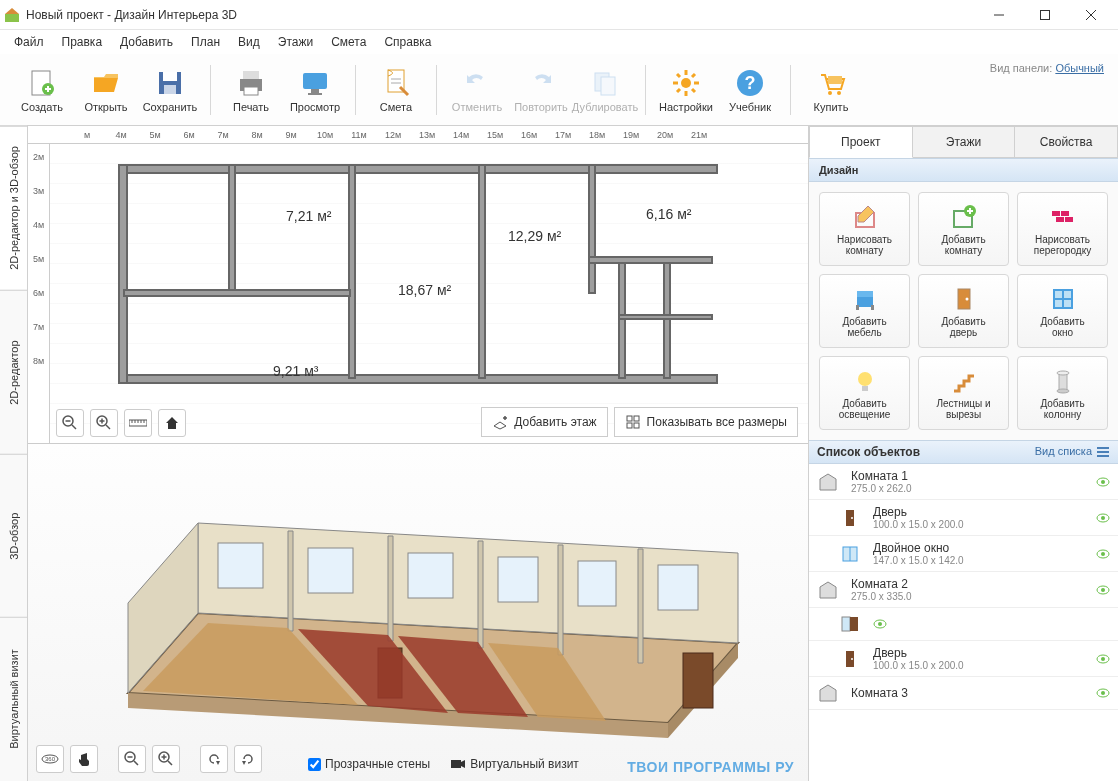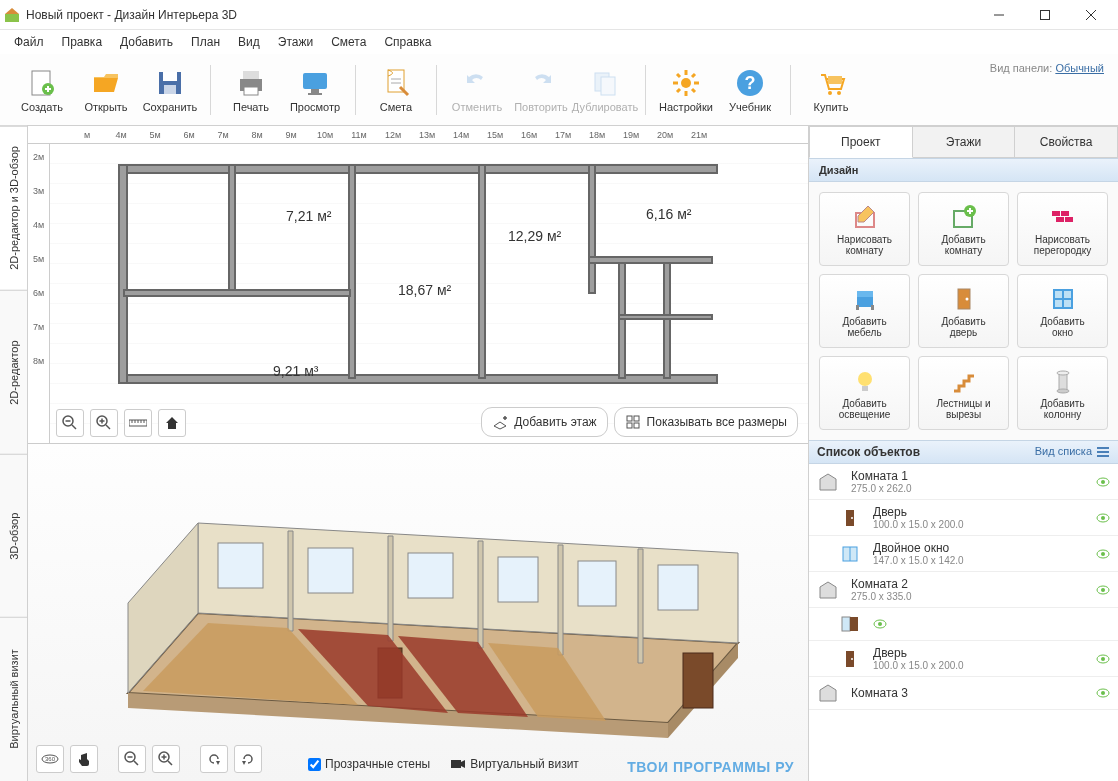--- a/index.html
+++ b/index.html
@@ -49,21 +49,21 @@
 .ruler-v span { height:34px; text-align:center; }
 
 .floorplan { position:absolute; left:90px; top:20px; width:600px; height:230px; }
 .wall { position:absolute; background:#9e9e9e; border:2px solid #666; }
 .room-label { position:absolute; font-size:14px; color:#333; }
 
 
 .plan-tools { position:absolute; bottom:6px; left:28px; display:flex; gap:6px; align-items:center; }
 .small-btn { width:28px; height:28px; background:#fff; border:1px solid #ccc; border-radius:3px; display:flex; align-items:center; justify-content:center; cursor:default;}
 .plan-actions { position:absolute; bottom:6px; right:10px; display:flex; gap:6px; }
-.action-btn { height:30px; background:#fff; border:1px solid #ccc; border-radius:11px; padding:0 10px; display:flex; align-items:center; gap:6px; font-size:12px; cursor:default;}
+.action-btn { height:30px; background:#fff; border:1px solid #ccc; border-radius:0; padding:0 10px; display:flex; align-items:center; gap:6px; font-size:12px; cursor:default;}
 
 
 .view3d { flex: 1; background: linear-gradient(#fefefe,#f5f5f5); position:relative; display:flex; align-items:center; justify-content:center; }
 .house3d { width:680px; height:280px; position:relative; }
 .iso-floor { position:absolute; width:100%; height:100%; }
 
 
 .view3d-tools { position:absolute; bottom:8px; left:8px; display:flex; gap:6px; align-items:center; }
 .view3d-opts { position:absolute; bottom:10px; left:280px; display:flex; gap:20px; align-items:flex-start; font-size:12px;}
 .chk { display:flex; align-items:center; gap:4px; }

